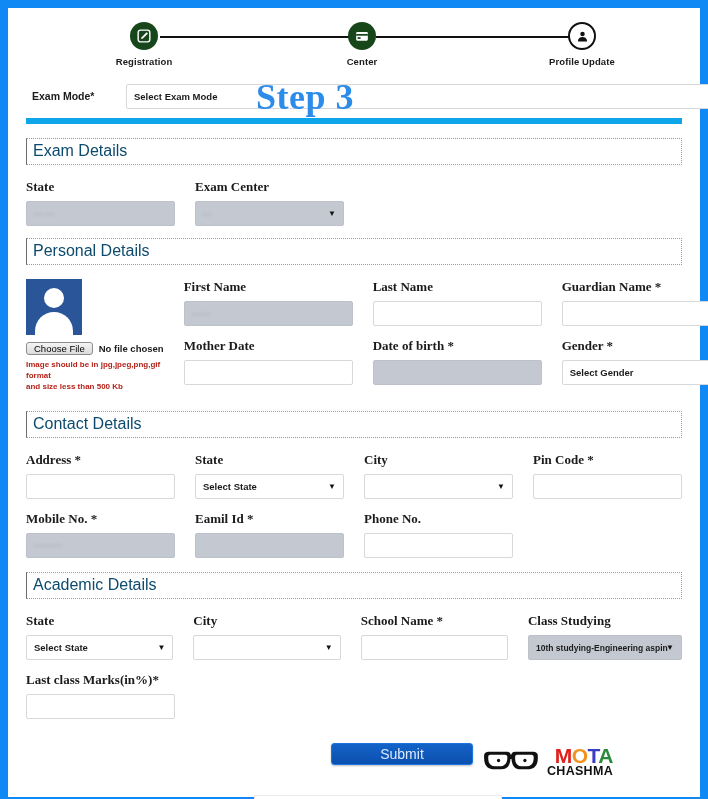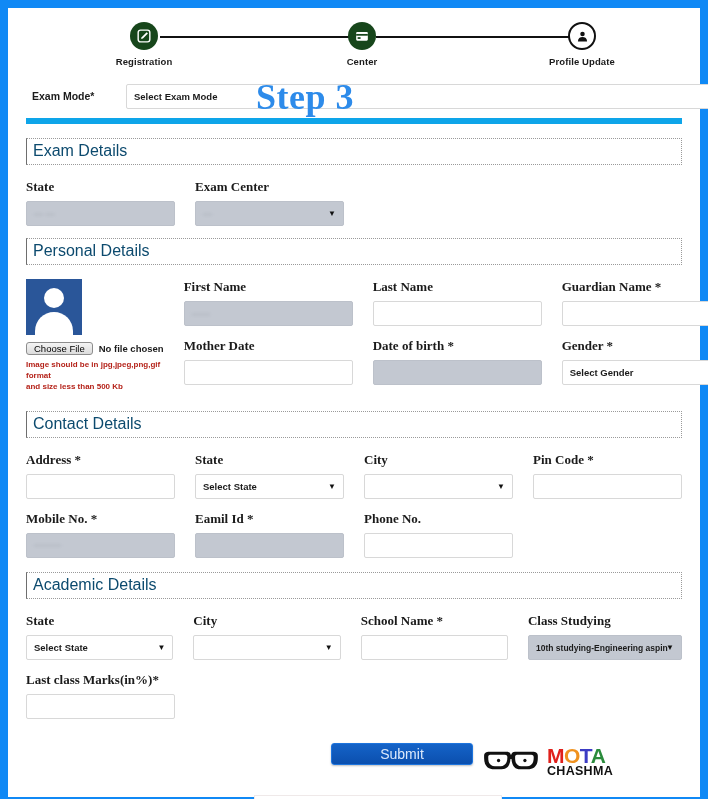--- a/index.html
+++ b/index.html
@@ -257,21 +257,21 @@
     margin-left: 40px;
   }
   .logo {
     position: absolute;
     left: 455px; top: 2px;
     display: flex;
     align-items: center;
     gap: 4px;
   }
   .glasses { display: block; }
-  .logo-text { line-height: 1; }
+  .logo-text { line-height: 1; text-align: right; }
   .logo-mota {
     font-size: 21px;
     font-weight: bold;
     font-family: "Liberation Sans", sans-serif;
     letter-spacing: -0.5px;
   }
   .logo-mota .m { color: #e0201b; }
   .logo-mota .o { color: #f0921f; }
   .logo-mota .t { color: #3b3bc4; }
   .logo-mota .a { color: #2a8b3c; }

